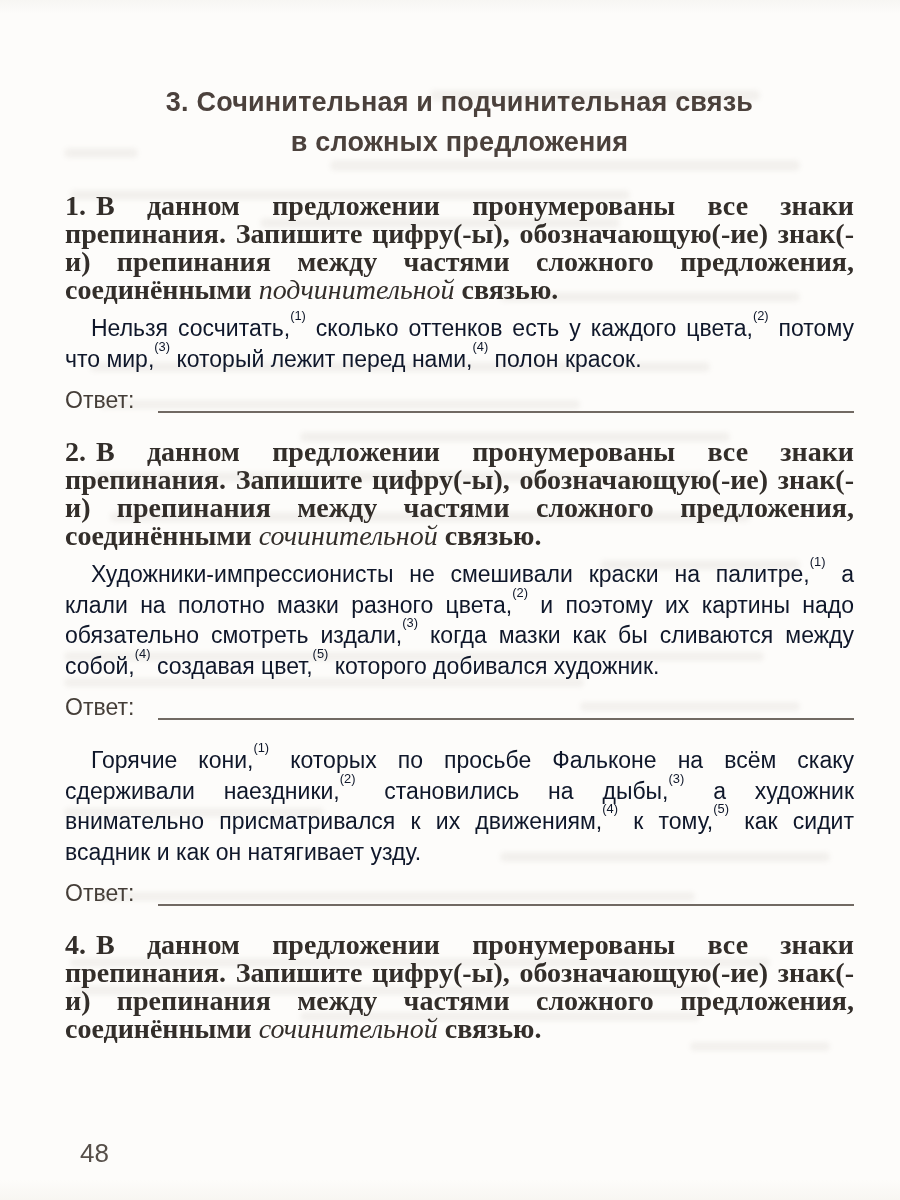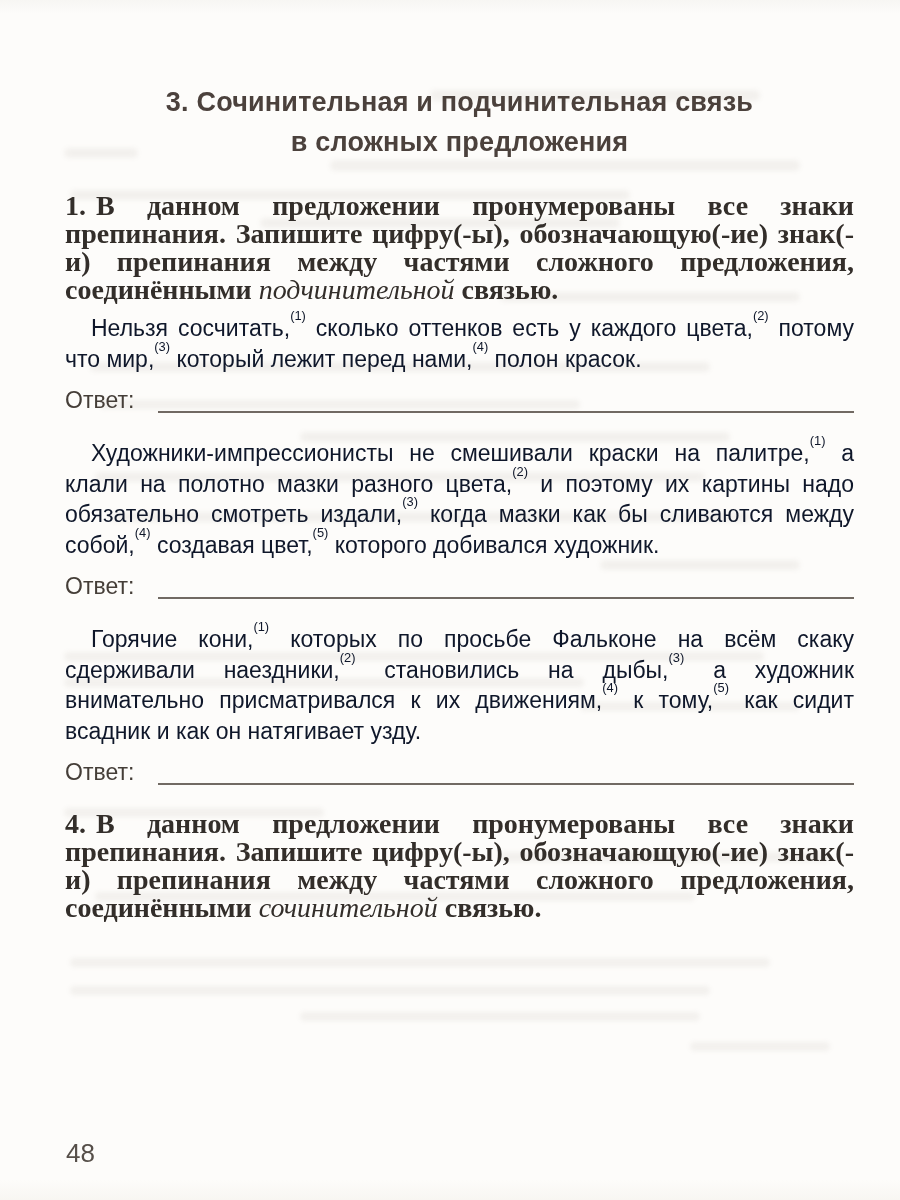--- a/index.html
+++ b/index.html
@@ -75,21 +75,21 @@
   }
   .answer-line {
     flex: 1;
     height: 24px;
     margin-bottom: 4px;
     border-bottom: 2px solid rgba(73, 64, 56, 0.78);
   }
   
   .page-number {
     position: absolute;
-    left: 66px;
+    left: 80px;
     top: 1138px;
     font-size: 26px;
     color: #564f49;
     z-index: 2;
   }
   
   .bleed { position: absolute; inset: 0; z-index: 1; pointer-events: none; }
   .smudge {
     position: absolute;
     background: #8d8174;
@@ -136,20 +136,21 @@
   <section>
     <p class="prompt"><span class="t-num">1.</span><span>В данном предложении пронумерованы все знаки препинания. Запишите цифру(-ы), обозначающую(-ие) знак(-и) препинания между частями сложного предложения, соединёнными</span> <span class="t-term">подчинительной</span> <span>связью.</span></p>
     <p class="sentence">Нельзя сосчитать,<sup class="marker">(1)</sup> сколько оттенков есть у каждого цвета,<sup class="marker">(2)</sup> потому что мир,<sup class="marker">(3)</sup> который лежит перед нами,<sup class="marker">(4)</sup> полон красок.</p>
     <div class="answer">
       <span class="answer-label">Ответ:</span>
       <span class="answer-line"></span>
     </div>
   </section>
 
   <section>
+    <p class="prompt"><span class="t-num">2.</span><span>В данном предложении пронумерованы все знаки препинания. Запишите цифру(-ы), обозначающую(-ие) знак(-и) препинания между частями сложного предложения, соединёнными</span> <span class="t-term">сочинительной</span> <span>связью.</span></p>
     <p class="sentence">Художники-импрессионисты не смешивали краски на палитре,<sup class="marker">(1)</sup> а клали на полотно мазки разного цвета,<sup class="marker">(2)</sup> и поэтому их картины надо обязательно смотреть издали,<sup class="marker">(3)</sup> когда мазки как бы сливаются между собой,<sup class="marker">(4)</sup> создавая цвет,<sup class="marker">(5)</sup> которого добивался художник.</p>
     <div class="answer">
       <span class="answer-label">Ответ:</span>
       <span class="answer-line"></span>
     </div>
   </section>
 
   <section>
     <p class="sentence">Горячие кони,<sup class="marker">(1)</sup> которых по просьбе Фальконе на всём скаку сдерживали наездники,<sup class="marker">(2)</sup> становились на дыбы,<sup class="marker">(3)</sup> а художник внимательно присматривался к их движениям,<sup class="marker">(4)</sup> к тому,<sup class="marker">(5)</sup> как сидит всадник и как он натягивает узду.</p>
     <div class="answer">

